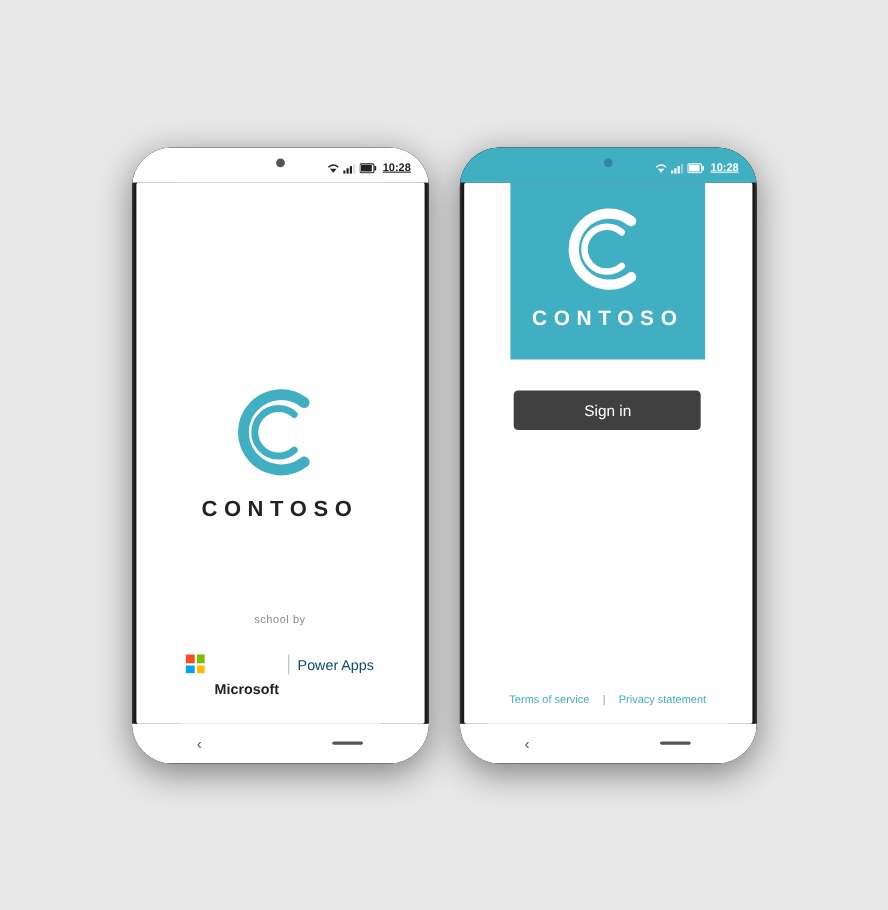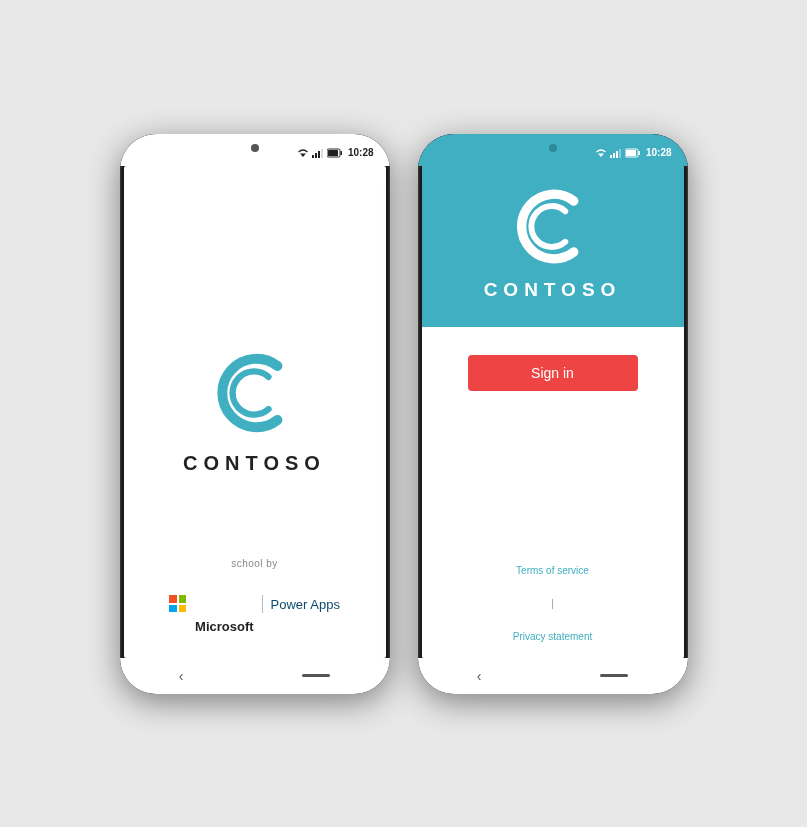--- a/index.html
+++ b/index.html
@@ -38,20 +38,21 @@
     .status-bar {
       width: 100%;
       height: 32px;
       display: flex;
       align-items: center;
       justify-content: center;
       padding: 6px 16px 0 16px;
       flex-shrink: 0;
       position: relative;
       z-index: 10;
+      text-decoration: underline;
     }
     .phone.white-phone .status-bar { background: #fff; color: #222; }
     .phone.blue-phone .status-bar { background: #40afc1; color: #fff; }
 
     .status-bar .camera-dot {
       width: 8px; height: 8px;
       background: #555;
       border-radius: 50%;
       position: absolute;
       left: 50%;
@@ -71,20 +72,21 @@
 
     
     .screen {
       flex: 1;
       width: calc(100% - 8px);
       margin: 0 4px;
       border-radius: 2px;
       overflow: hidden;
       display: flex;
       flex-direction: column;
+      align-items: center;
     }
     .phone.white-phone .screen { background: #fff; }
     .phone.blue-phone .screen { background: #fff; }
 
     
     .bottom-bar {
       width: 100%;
       height: 36px;
       display: flex;
       align-items: center;
@@ -207,37 +209,36 @@
       gap: 16px;
       width: 100%;
     }
     .sign-in-text {
       font-size: 13px;
       color: #333;
       text-align: center;
       line-height: 1.4;
     }
     .sign-in-button {
-      background: #ef4444;
+      background: #404040;
       color: #fff;
       border: none;
       border-radius: 4px;
       padding: 10px 0;
       width: 170px;
       font-size: 14px;
       font-weight: 500;
       cursor: pointer;
       text-align: center;
     }
     .footer-links {
       display: flex;
       align-items: center;
-      gap: 22px;
+      gap: 12px;
       font-size: 10px;
-      flex-direction: column;
     }
     .footer-link {
       color: #40afc1;
       text-decoration: none;
     }
     .footer-sep {
       color: #999;
     }
 
     

